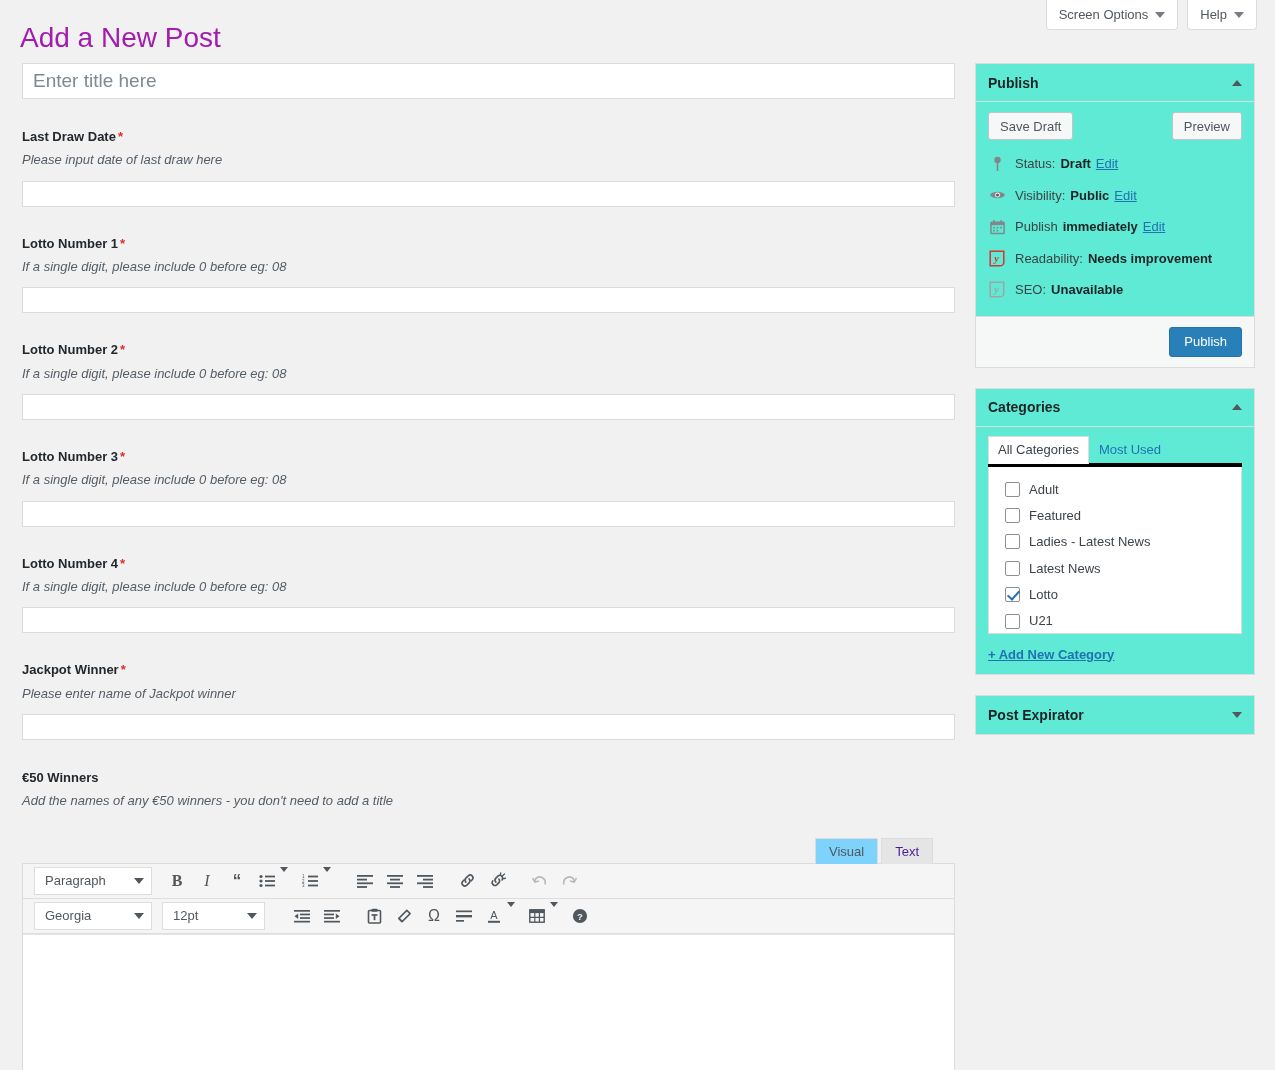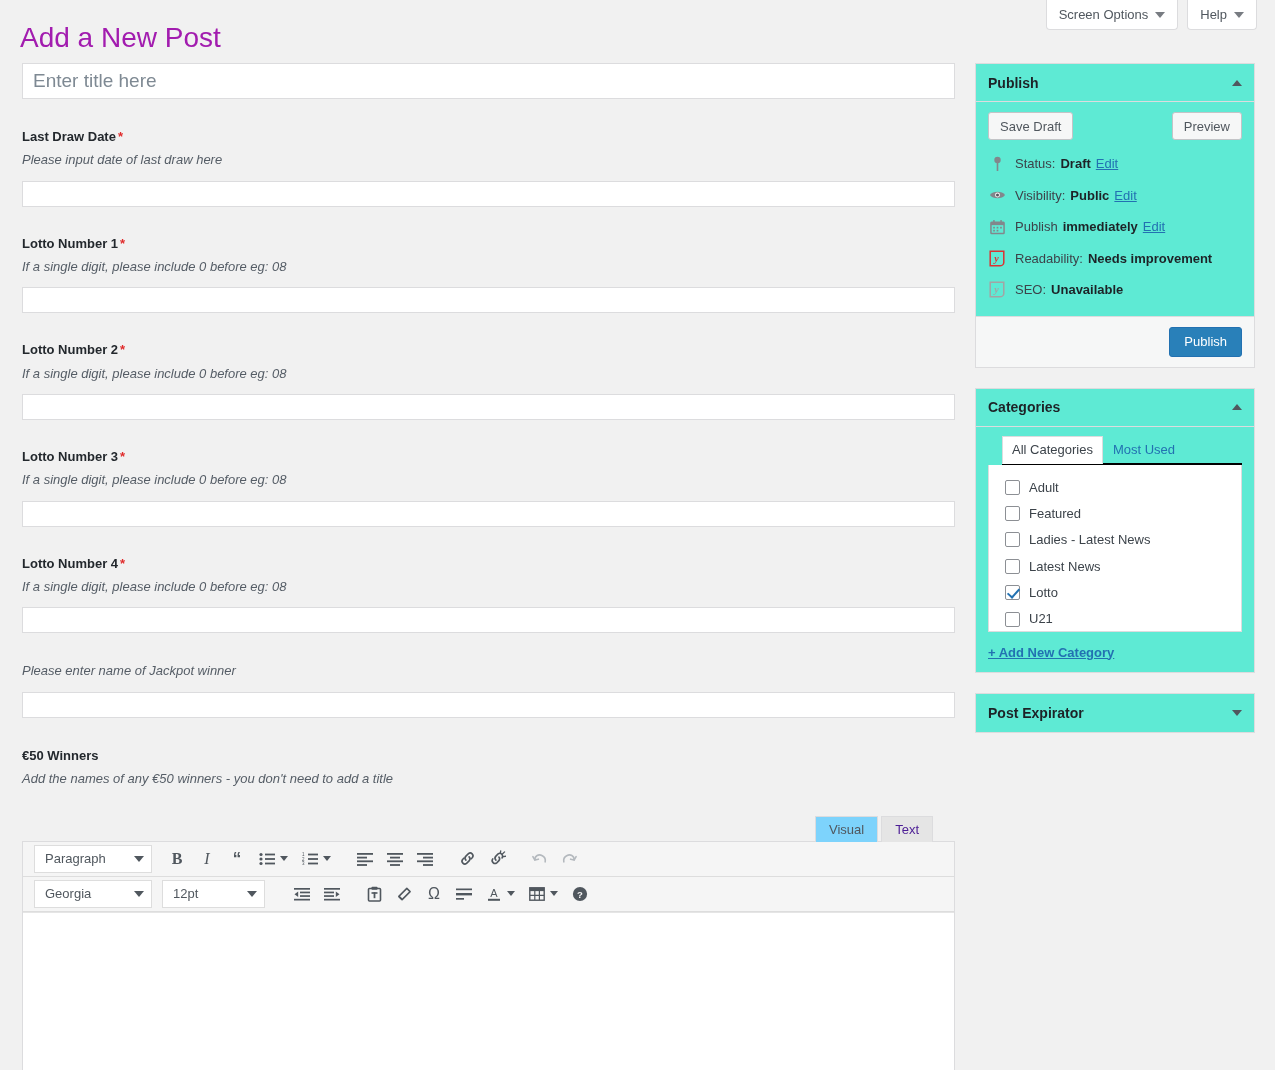--- a/index.html
+++ b/index.html
@@ -97,21 +97,21 @@
     position: relative; top: 1px;
   }
   .ed-tab.active { background: #7dd3fc; color: #50575e; }
 
   .editor-box {
     border: 1px solid #dcdcde;
     background: #f5f5f5;
     width: 933px;
   }
   .tb-row {
-    display: flex; align-items: center;
+    display: flex; align-items: flex-start;
     gap: 0; padding: 3px 4px;
     border-bottom: 1px solid #ddd;
     min-height: 34px;
   }
   .tb-row.second { border-bottom: 1px solid #ddd; }
   .tb-btn {
     width: 30px; height: 28px;
     display: flex; align-items: center; justify-content: center;
     cursor: pointer; color: #50575e;
     border: none; background: transparent;
@@ -223,21 +223,21 @@
     border-radius: 3px;
     color: #fff;
     height: 30px; padding: 0 14px;
     font-size: 13px; font-weight: normal;
     font-family: "Liberation Sans", sans-serif;
     cursor: pointer;
   }
 
   
   .cat-body { padding: 8px 12px 12px 12px; }
-  .cat-tabs { display: flex; border-bottom: 2px solid #000000; margin-left: 14px; }
+  .cat-tabs { display: flex; border-bottom: 4px solid #000000; }
   .cat-tab {
     font-size: 13px; padding: 5px 9px 6px 9px;
     color: #2271b1; cursor: pointer;
     border: 1px solid transparent; border-bottom: none;
     position: relative; top: 1px;
   }
   .cat-tab.active {
     color: #3c434a; background: #fff;
     border-color: #dcdcde; border-bottom: 1px solid #fff;
   }
@@ -330,20 +330,23 @@
 
     <div class="field-group">
       <div class="field-label">
         <span>Lotto Number 4</span><span class="req">*</span>
       </div>
       <div class="field-desc">If a single digit, please include 0 before eg: 08</div>
       <input class="field-input" type="text" style="">
     </div>
 
     <div class="field-group">
+      <div class="field-label">
+        <span>Jackpot Winner</span><span class="req">*</span>
+      </div>
       <div class="field-desc">Please enter name of Jackpot winner</div>
       <input class="field-input" type="text" style="">
     </div>
 
     <div class="field-group" style="margin-top:29px;">
       <div class="field-label">
         <span>€50 Winners</span>
       </div>
       <div class="field-desc">Add the names of any €50 winners - you don't need to add a title</div>
 

